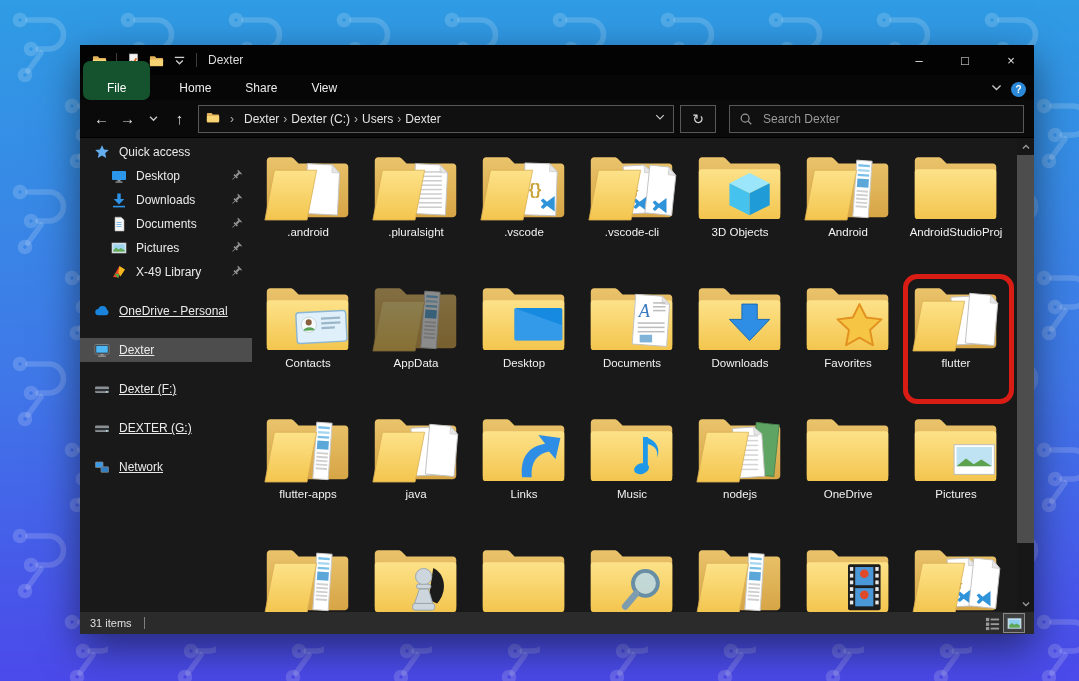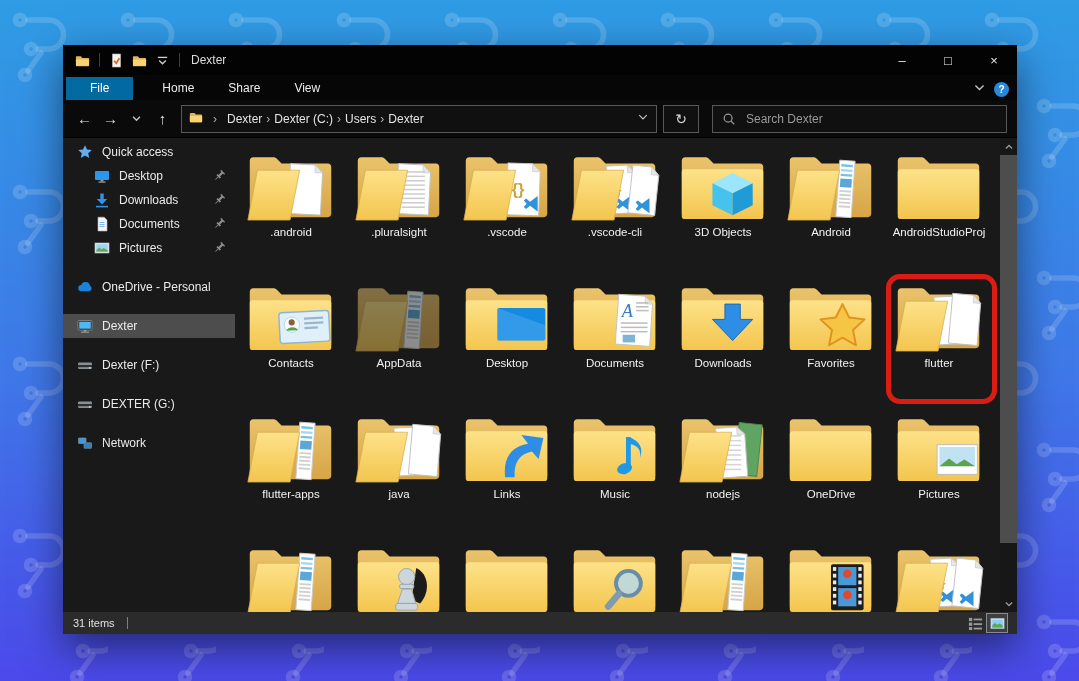--- a/index.html
+++ b/index.html
@@ -1,36 +1,36 @@
 <!DOCTYPE html>
 <html><head>
 <meta charset="utf-8">
 <style>
   html,body{margin:0;padding:0;width:1079px;height:681px;overflow:hidden;
     font-family:"Liberation Sans",sans-serif;-webkit-font-smoothing:antialiased;}
   .stage{position:relative;width:1079px;height:681px;overflow:hidden;}
   .wallpaper{position:absolute;inset:0;z-index:0;}
   
-  .window{position:absolute;left:63px;top:45px;width:954px;height:589px;z-index:2;
+  .window{position:absolute;left:80px;top:45px;width:954px;height:589px;z-index:2;
     background:#101010;display:flex;flex-direction:column;
     box-shadow:0 14px 38px rgba(0,0,0,.5);color:#e8e8e8;font-size:12px;}
   
   .titlebar{height:30px;background:#030303;display:flex;align-items:center;padding-left:8px;flex:none;}
   .qat-icon{width:17px;height:17px;display:flex;align-items:center;justify-content:center;margin:0 3px;}
   .qat-icon svg{width:15px;height:15px;}
   .tb-sep{width:1px;height:14px;background:#3c3c3c;margin:0 5px;}
   .tb-title{margin-left:6px;color:#dcdcdc;font-size:12px;}
   .win-controls{margin-left:auto;display:flex;height:30px;}
   .win-btn{width:46px;height:30px;display:flex;align-items:center;justify-content:center;
     color:#e8e8e8;font-size:13px;line-height:1;}
   
   .ribbon{height:25px;background:#060606;display:flex;align-items:flex-end;padding-left:3px;
     position:relative;flex:none;}
   .tab{padding:4px 17px 5px;font-size:12px;color:#ececec;}
-  .tab.active{background:#0369a1;color:#fff;margin-right:12px;padding:4px 24px 5px;}
+  .tab.active{background:#14532d;color:#fff;margin-right:12px;padding:20px 24px 5px;border-radius:7px;}
   .ribbon-right{position:absolute;right:8px;bottom:3px;display:flex;align-items:center;gap:8px;}
   .ribbon-chevron svg{width:13px;height:13px;}
   .help-circle{width:15px;height:15px;border-radius:50%;background:#2b88d8;color:#fff;
     font-size:10px;font-weight:bold;display:flex;align-items:center;justify-content:center;}
   
   .addressbar{height:37px;background:#0a0a0a;display:flex;align-items:center;
     padding:0 10px;gap:3px;flex:none;border-bottom:1px solid #000;}
   .nav-btn{width:23px;height:24px;display:flex;align-items:center;justify-content:center;
     color:#e0e0e0;font-size:15px;}
   .nav-btn.small svg{width:11px;height:11px;}
@@ -47,21 +47,21 @@
     display:flex;align-items:center;padding:0 9px;gap:8px;margin-left:10px;}
   .search-box svg{width:14px;height:14px;flex:none;}
   .search-box input{flex:1;background:transparent;border:none;outline:none;
     color:#bdbdbd;font-size:12px;font-family:"Liberation Sans",sans-serif;}
   .search-box input::placeholder{color:#9a9a9a;}
   
   .main{flex:1;min-height:0;display:flex;background:#191919;}
   .sidebar{width:172px;flex:none;padding-top:2px;overflow:hidden;}
   .side-item{height:24px;display:flex;align-items:center;gap:9px;box-sizing:border-box;padding-left:14px;}
   .side-item.lvl1{padding-left:31px;}
-  .side-item.gap{margin-top:15px;}
+  .side-item.gap{margin-top:15px;text-decoration:underline;}
   .side-item.selected{background:#4d4d4d;}
   .side-item .s-icon{width:16px;height:16px;flex:none;display:flex;}
   .side-item .s-icon svg{width:16px;height:16px;}
   .side-label{font-size:12px;color:#eaeaea;white-space:nowrap;}
   .side-pin{margin-left:auto;margin-right:10px;width:12px;height:12px;flex:none;opacity:.85;}
   .side-pin svg{width:12px;height:12px;}
   .content{flex:1;position:relative;overflow:hidden;}
   .grid{position:absolute;left:2px;top:10px;display:grid;
     grid-template-columns:repeat(7,108px);grid-auto-rows:131px;}
   .cell{position:relative;display:flex;flex-direction:column;align-items:center;padding-top:2px;}
@@ -278,20 +278,38 @@
             <span class="side-label">Pictures</span>
             <span class="side-pin"><svg viewBox="0 0 16 16">
                 <g transform="rotate(45 8 8)" fill="#a8a8a8">
                   <rect x="6.6" y="1.5" width="2.8" height="6"></rect>
                   <rect x="4.2" y="0.2" width="7.6" height="1.8" rx="0.9"></rect>
                   <rect x="4.8" y="7.5" width="6.4" height="2.2" rx="0.6"></rect>
                   <rect x="7.5" y="9.7" width="1" height="5"></rect>
                 </g>
               </svg></span>
           </div>
+          <div class="side-item lvl1">
+            <span class="s-icon">
+              <svg viewBox="0 0 16 16">
+                <path d="M2,13 L8.5,2 l2.4,4.6 -3.4,7 z" fill="#e8452c"></path>
+                <path d="M8.5,2 l5.5,3.6 -4.6,7 -2,-4 z" fill="#f5b81e"></path>
+                <path d="M3.5,9.5 l4.6,.8 -.9,4 z" fill="#3fae49"></path>
+              </svg>
+            </span>
+            <span class="side-label">X-49 Library</span>
+            <span class="side-pin"><svg viewBox="0 0 16 16">
+                <g transform="rotate(45 8 8)" fill="#a8a8a8">
+                  <rect x="6.6" y="1.5" width="2.8" height="6"></rect>
+                  <rect x="4.2" y="0.2" width="7.6" height="1.8" rx="0.9"></rect>
+                  <rect x="4.8" y="7.5" width="6.4" height="2.2" rx="0.6"></rect>
+                  <rect x="7.5" y="9.7" width="1" height="5"></rect>
+                </g>
+              </svg></span>
+          </div>
           <div class="side-item gap">
             <span class="s-icon">
               <svg viewBox="0 0 16 16">
                 <path d="M4.5,12.2 a3.1,3.1 0 0 1 -.3,-6.2 a4.6,4.6 0 0 1 8.8,.8 a2.9,2.9 0 0 1 -.6,5.4 z" fill="#1a84dc"></path>
               </svg>
             </span>
             <span class="side-label">OneDrive - Personal</span>
           </div>
           <div class="side-item gap selected">
             <span class="s-icon">

